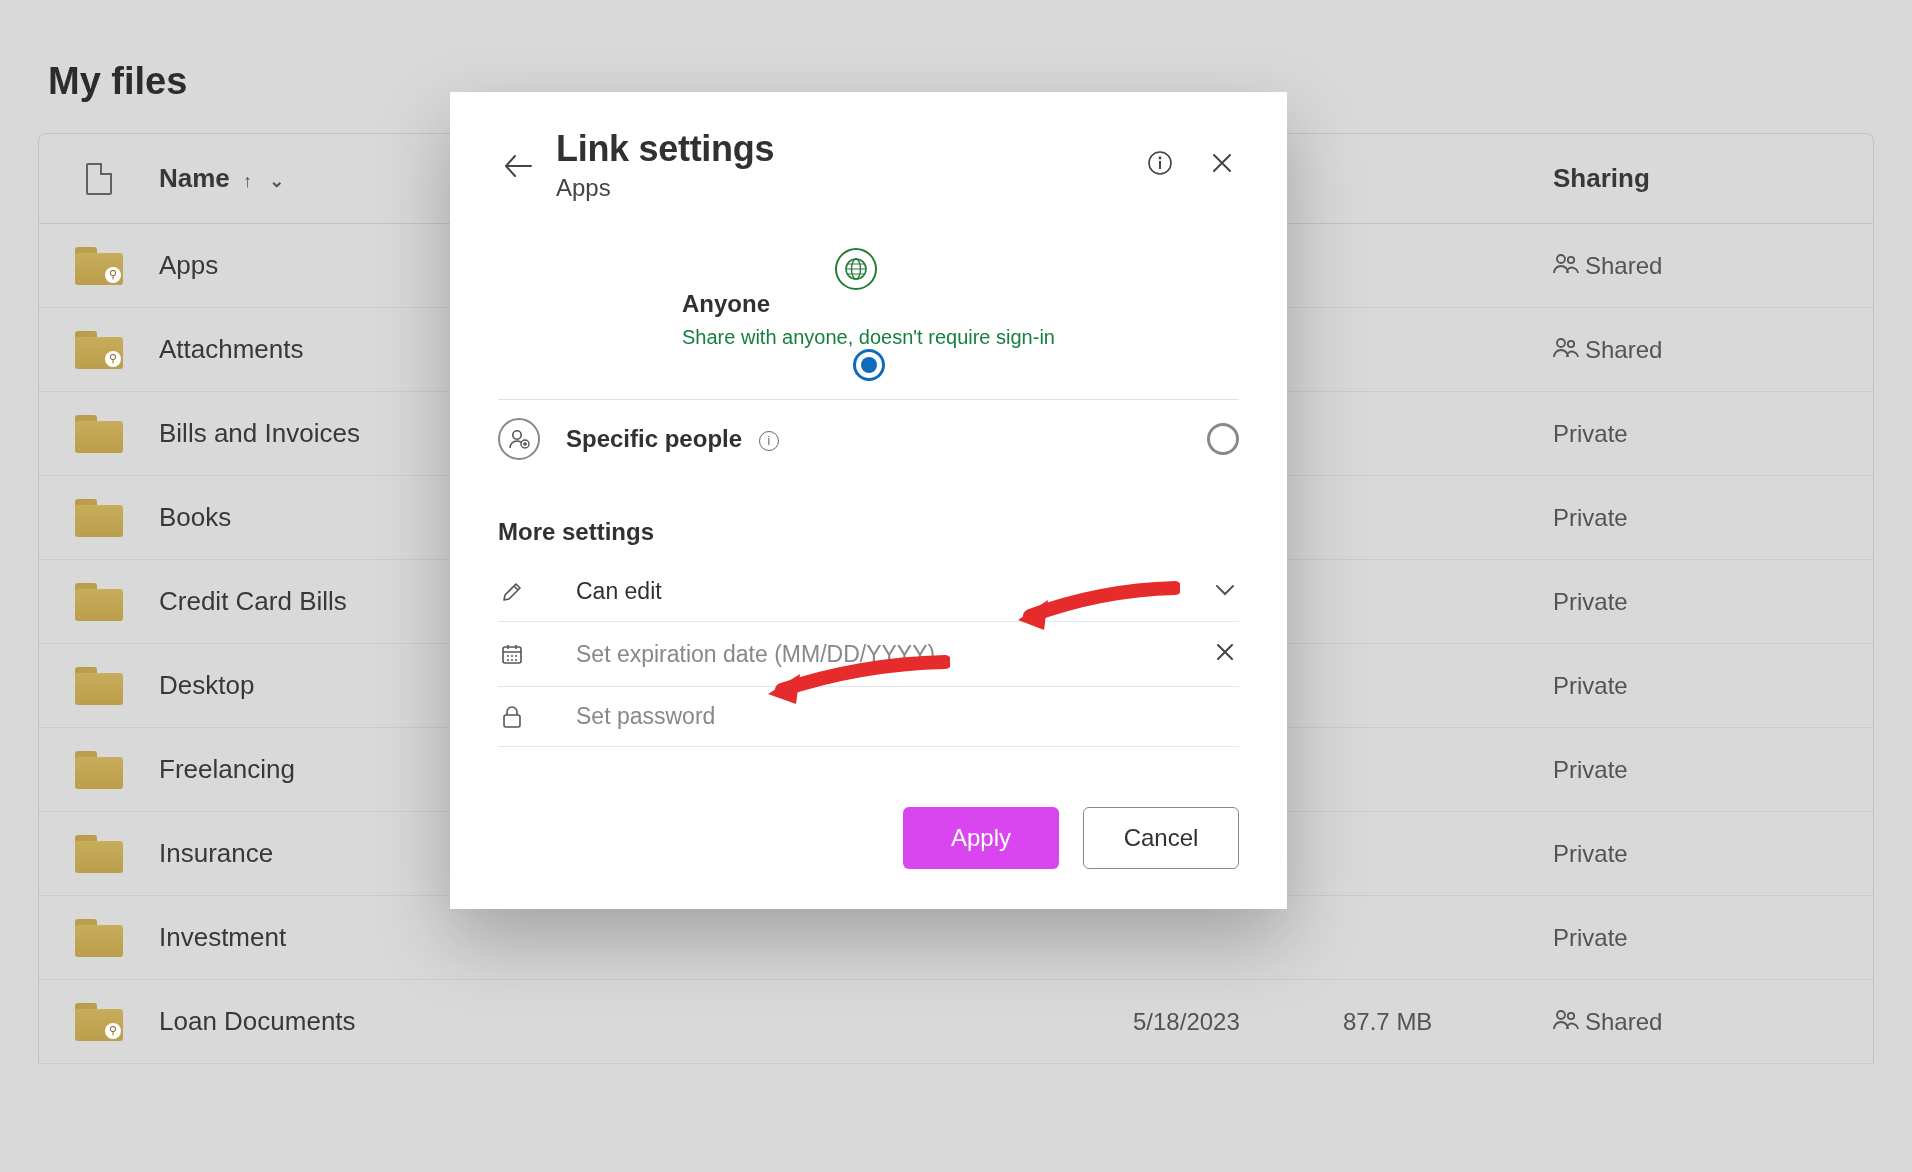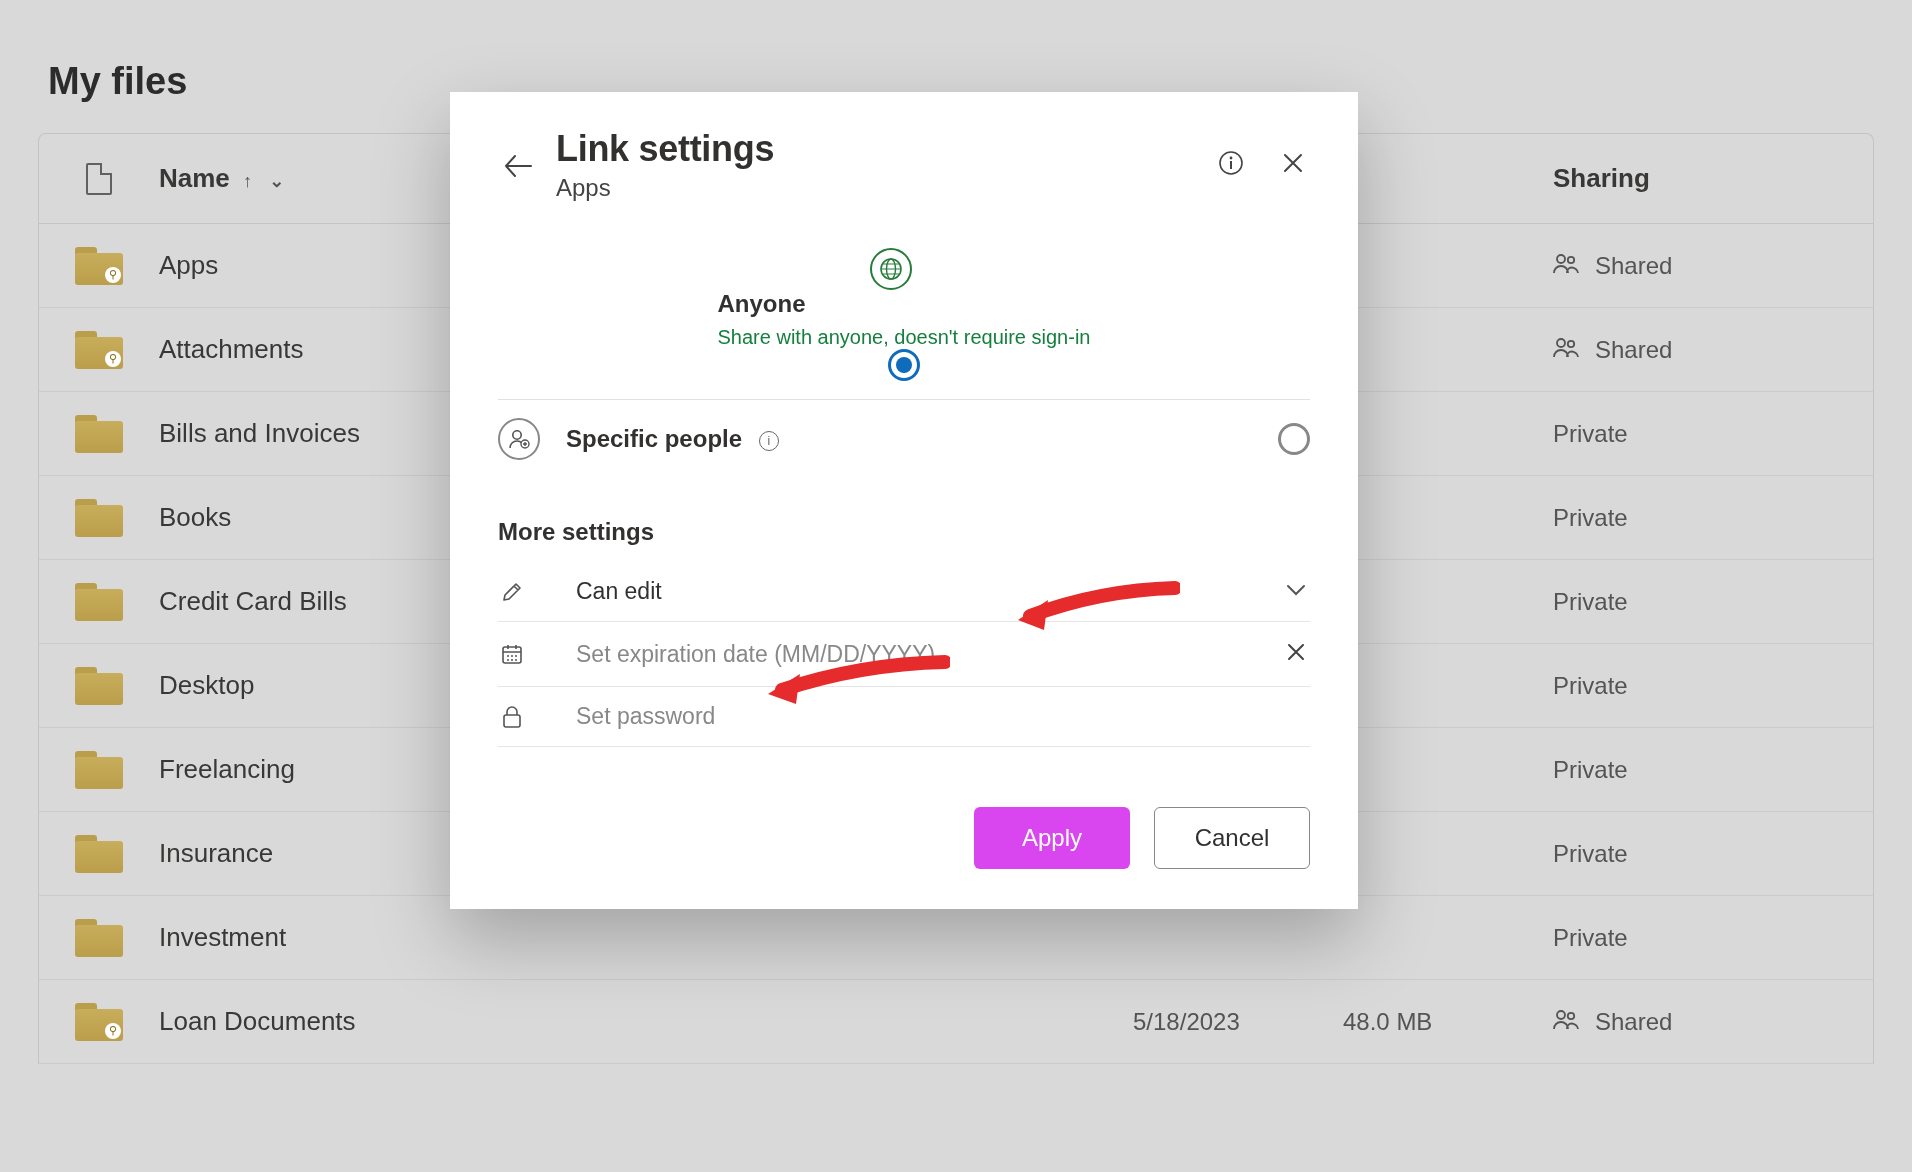--- a/index.html
+++ b/index.html
@@ -60,21 +60,21 @@
     color: #323130;
   }
   .file-row .col-date,
   .file-row .col-size {
     font-size: 24px;
     color: #555;
   }
   .share-cell {
     display: flex;
     align-items: center;
-    gap: 16px;
+    gap: 6px;
     font-size: 24px;
     color: #555;
   }
   .folder-icon {
     width: 48px;
     height: 38px;
     position: relative;
   }
   .folder-icon::before {
     content:"";
@@ -123,21 +123,21 @@
     position: absolute;
     inset: 0;
     background: rgba(80,80,80,0.22);
   }
 
   
   .modal {
     position: absolute;
     top: 92px;
     left: 450px;
-    width: 908px;
+    width: 837px;
     background: #fff;
     box-shadow: 0 30px 70px rgba(0,0,0,0.25);
     padding: 36px 48px 40px 48px;
   }
   .modal-head {
     display: flex;
     align-items: flex-start;
     margin-bottom: 28px;
   }
   .back-btn {
@@ -444,21 +444,21 @@
           </div>
         </div>
         <div class="file-row">
           <div class="col-icon">
             <div class="folder-icon">
               <div class="badge">⚲</div>
             </div>
           </div>
           <div class="col-name">Loan Documents</div>
           <div class="col-date">5/18/2023</div>
-          <div class="col-size">48.0 MB</div>
+          <div class="col-size">87.7 MB</div>
           <div class="col-share">
             <div class="share-cell">
               <span><svg width="26" height="22" viewBox="0 0 26 22">
                   <circle cx="8" cy="7" r="4" stroke="#555" stroke-width="1.8" fill="none"></circle>
                   <circle cx="18" cy="8" r="3.2" stroke="#555" stroke-width="1.8" fill="none"></circle>
                   <path d="M1 21c0-4 3-7 7-7s7 3 7 7 M14 21c0-3.2 2-5.5 4.5-5.5S25 17.8 25 21" stroke="#555" stroke-width="1.8" fill="none"></path>
                 </svg></span>
               <span>Shared</span>
             </div>
           </div>

